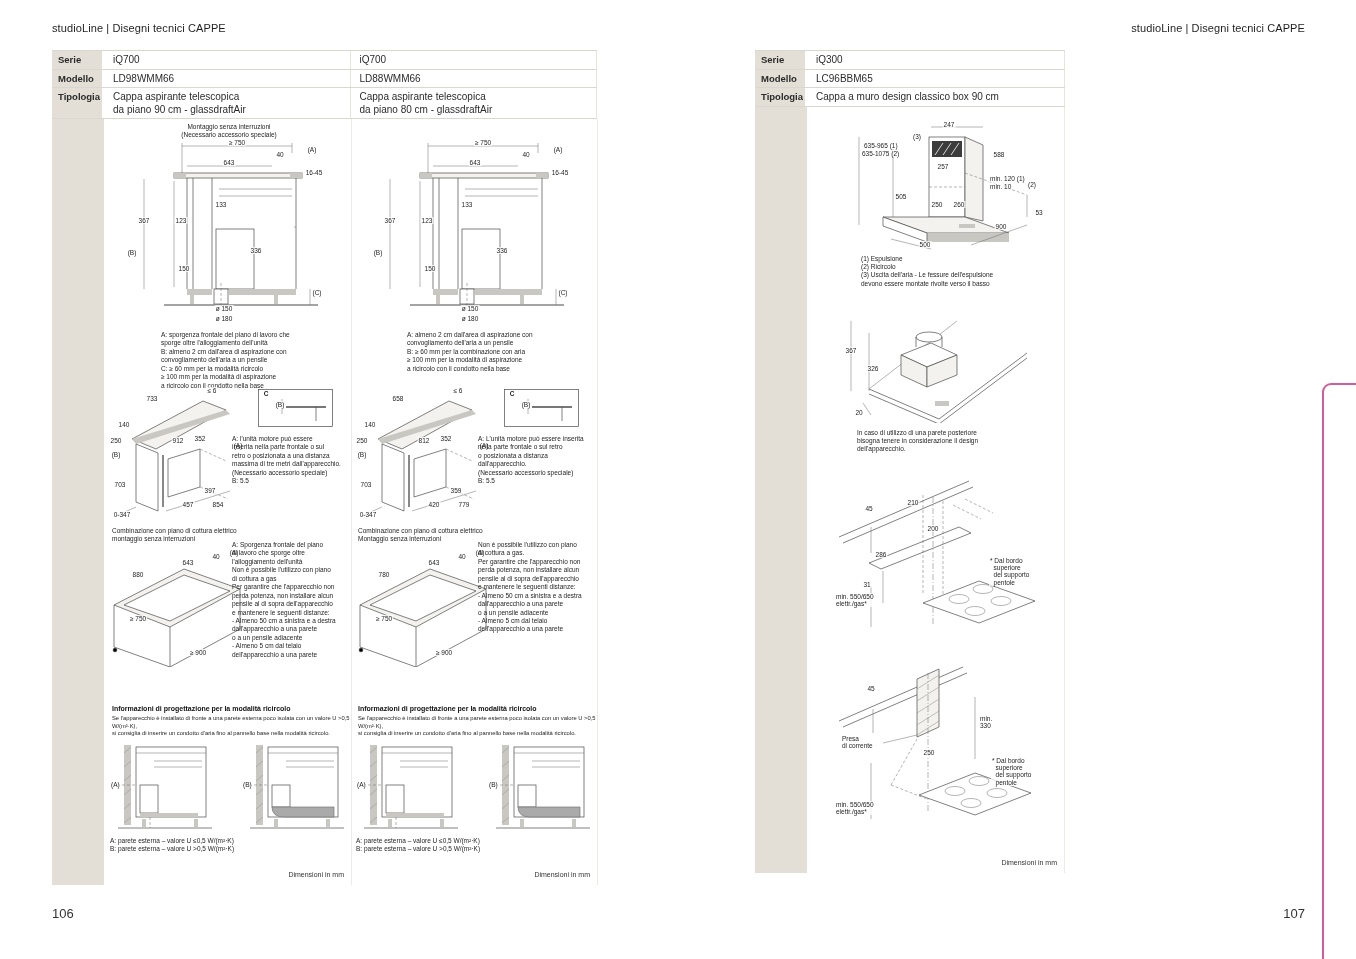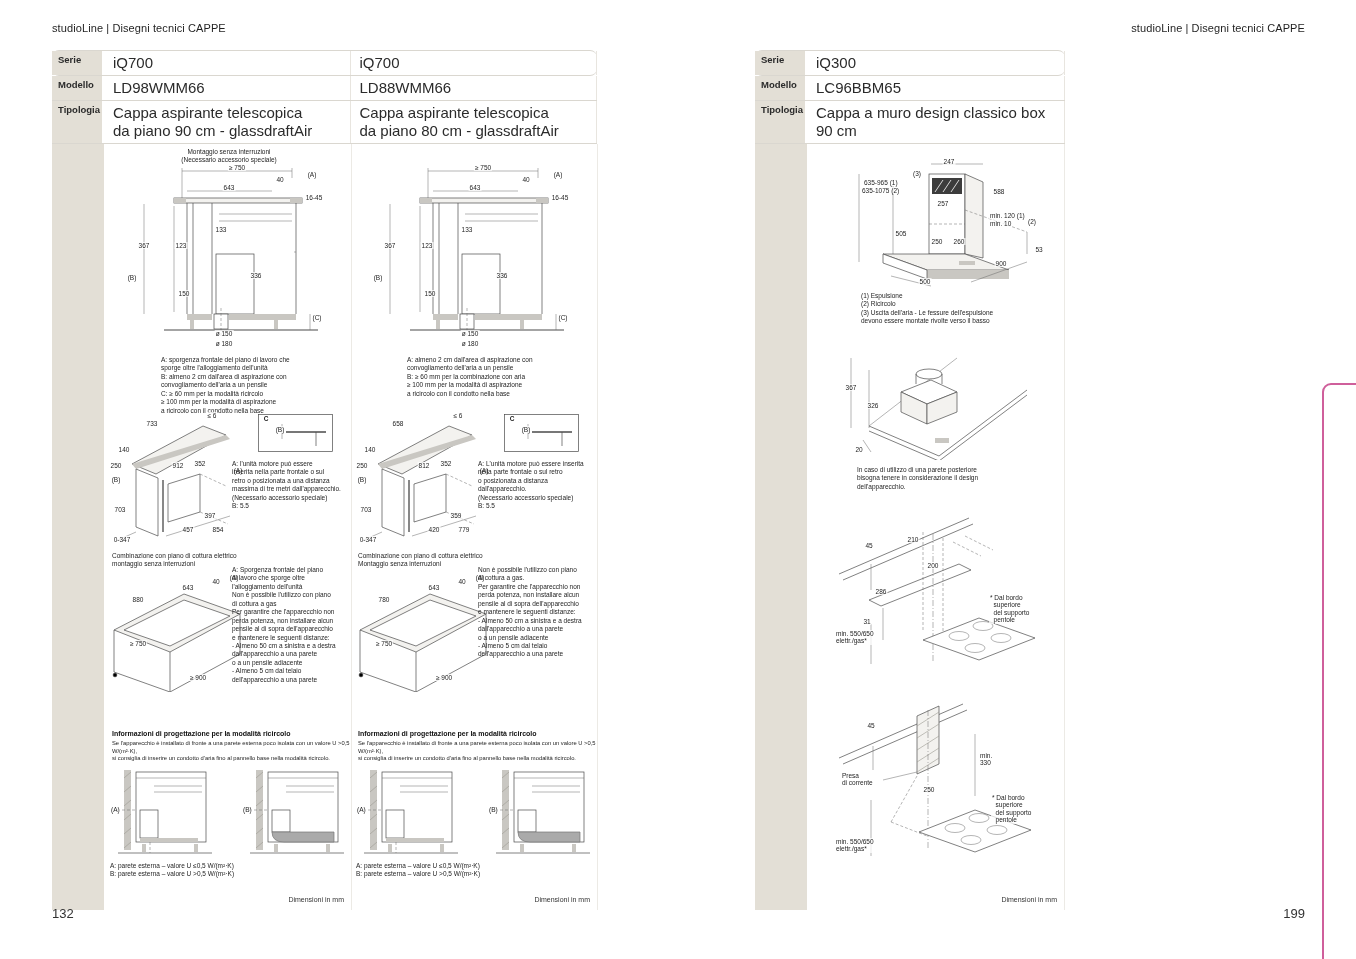--- a/index.html
+++ b/index.html
@@ -5,23 +5,23 @@
   html,body{margin:0;padding:0;}
   body{font-family:"Liberation Sans",sans-serif;background:#fff;}
   .canvas{position:relative;width:1356px;height:959px;background:#ffffff;overflow:hidden;}
   .hdr{position:absolute;top:22px;font-size:11px;color:#1f1f1f;letter-spacing:.1px;}
   .hdr-left{left:52px;}
   .hdr-right{right:51px;text-align:right;}
   .page{position:absolute;top:50px;background:#fff;}
   .page-left{left:52px;width:545px;height:830px;}
   .page-right{left:755px;width:310px;height:830px;}
   .trow{display:flex;border-bottom:1px solid #dad7d0;}
-  .trow:first-child{border-top:1px solid #dad7d0;border-radius:7px;}
+  .trow:first-child{border-top:1px solid #dad7d0;}
   .cell-label{width:52px;flex:0 0 52px;background:#e3dfd6;font-weight:bold;font-size:9.5px;color:#2b2b2b;padding:3px 0 2px 6px;box-sizing:border-box;border-right:2px solid #fff;}
-  .cell-data{flex:1;font-size:15px;color:#2b2b2b;padding:3px 0 2px 9px;box-sizing:border-box;white-space:pre-line;border-right:1px solid #e8e5df;line-height:1.25;}
+  .cell-data{flex:1;font-size:10px;color:#2b2b2b;padding:3px 0 2px 9px;box-sizing:border-box;white-space:pre-line;border-right:1px solid #e8e5df;line-height:1.25;}
   .body{display:flex;}
   .side-strip{width:52px;flex:0 0 52px;background:#e3dfd6;border-right:2px solid #fff;}
   .dcol{position:relative;box-sizing:border-box;border-right:1px solid #eceae5;}
   .dcol-a,.dcol-b{width:246px;flex:0 0 246px;}
   .dcol-r{width:256px;flex:0 0 256px;}
   .sketch{position:absolute;}
   .sketch svg{position:absolute;left:0;top:0;}
   .dim{position:absolute;font-size:6.5px;line-height:1.15;color:#1d1d1d;white-space:pre;transform:translate(-50%,0);background:rgba(255,255,255,.75);padding:0 1px;}
   .dim.left{transform:none;}
   .dim.b{font-weight:bold;}
@@ -589,17 +589,17 @@
   superiore
   del supporto
   pentole</span>
           </div>
 
         <div class="dims-note" style="left:0;top:752px;width:248px;">Dimensioni in mm</div>
       </div>
     </div>
   </div>
 
-  <div class="page-num pn-left">132</div>
-  <div class="page-num pn-right">199</div>
+  <div class="page-num pn-left">106</div>
+  <div class="page-num pn-right">107</div>
 
   <div class="pink-annotation"></div>
 </div>
 
 </body></html>

